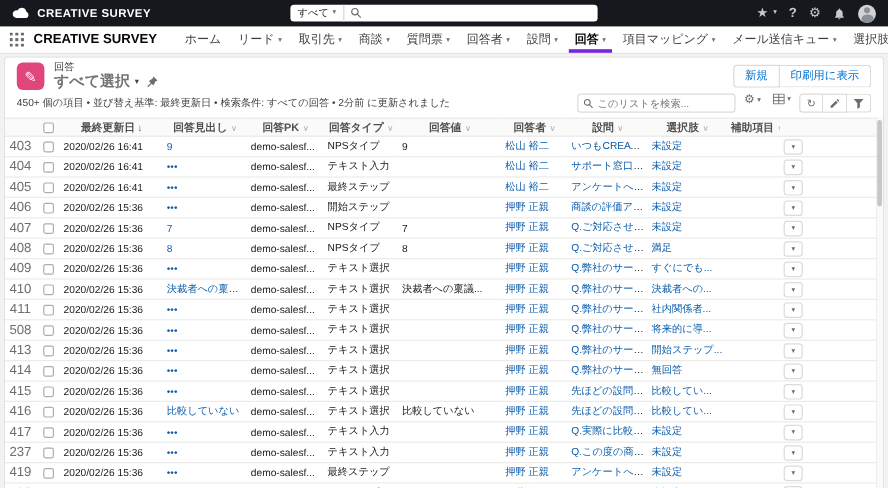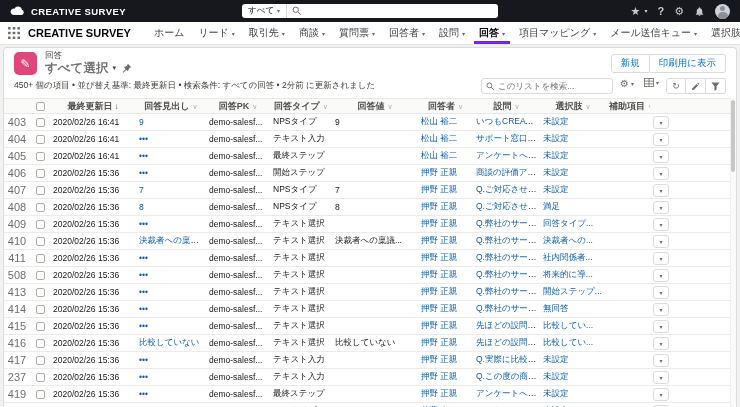--- a/index.html
+++ b/index.html
@@ -410,21 +410,21 @@
     <td>
             <div class="cb"></div>
           </td>
     <td>2020/02/26 15:36</td>
     <td><a class="cell-link">•••</a></td>
     <td>demo-salesf...</td>
     <td>テキスト選択</td>
     <td></td>
     <td><a class="cell-link">押野 正親</a></td>
     <td><a class="cell-link">Q.弊社のサービスのご...</a></td>
-    <td><a class="cell-link">回答タイプ...</a></td>
+    <td><a class="cell-link">すぐにでも...</a></td>
     <td></td>
     <td>
             <button class="rowact">
               <span>▾</span>
             </button>
           </td>
   </tr>
         <tr>
     <td class="c-num">410</td>
     <td>

